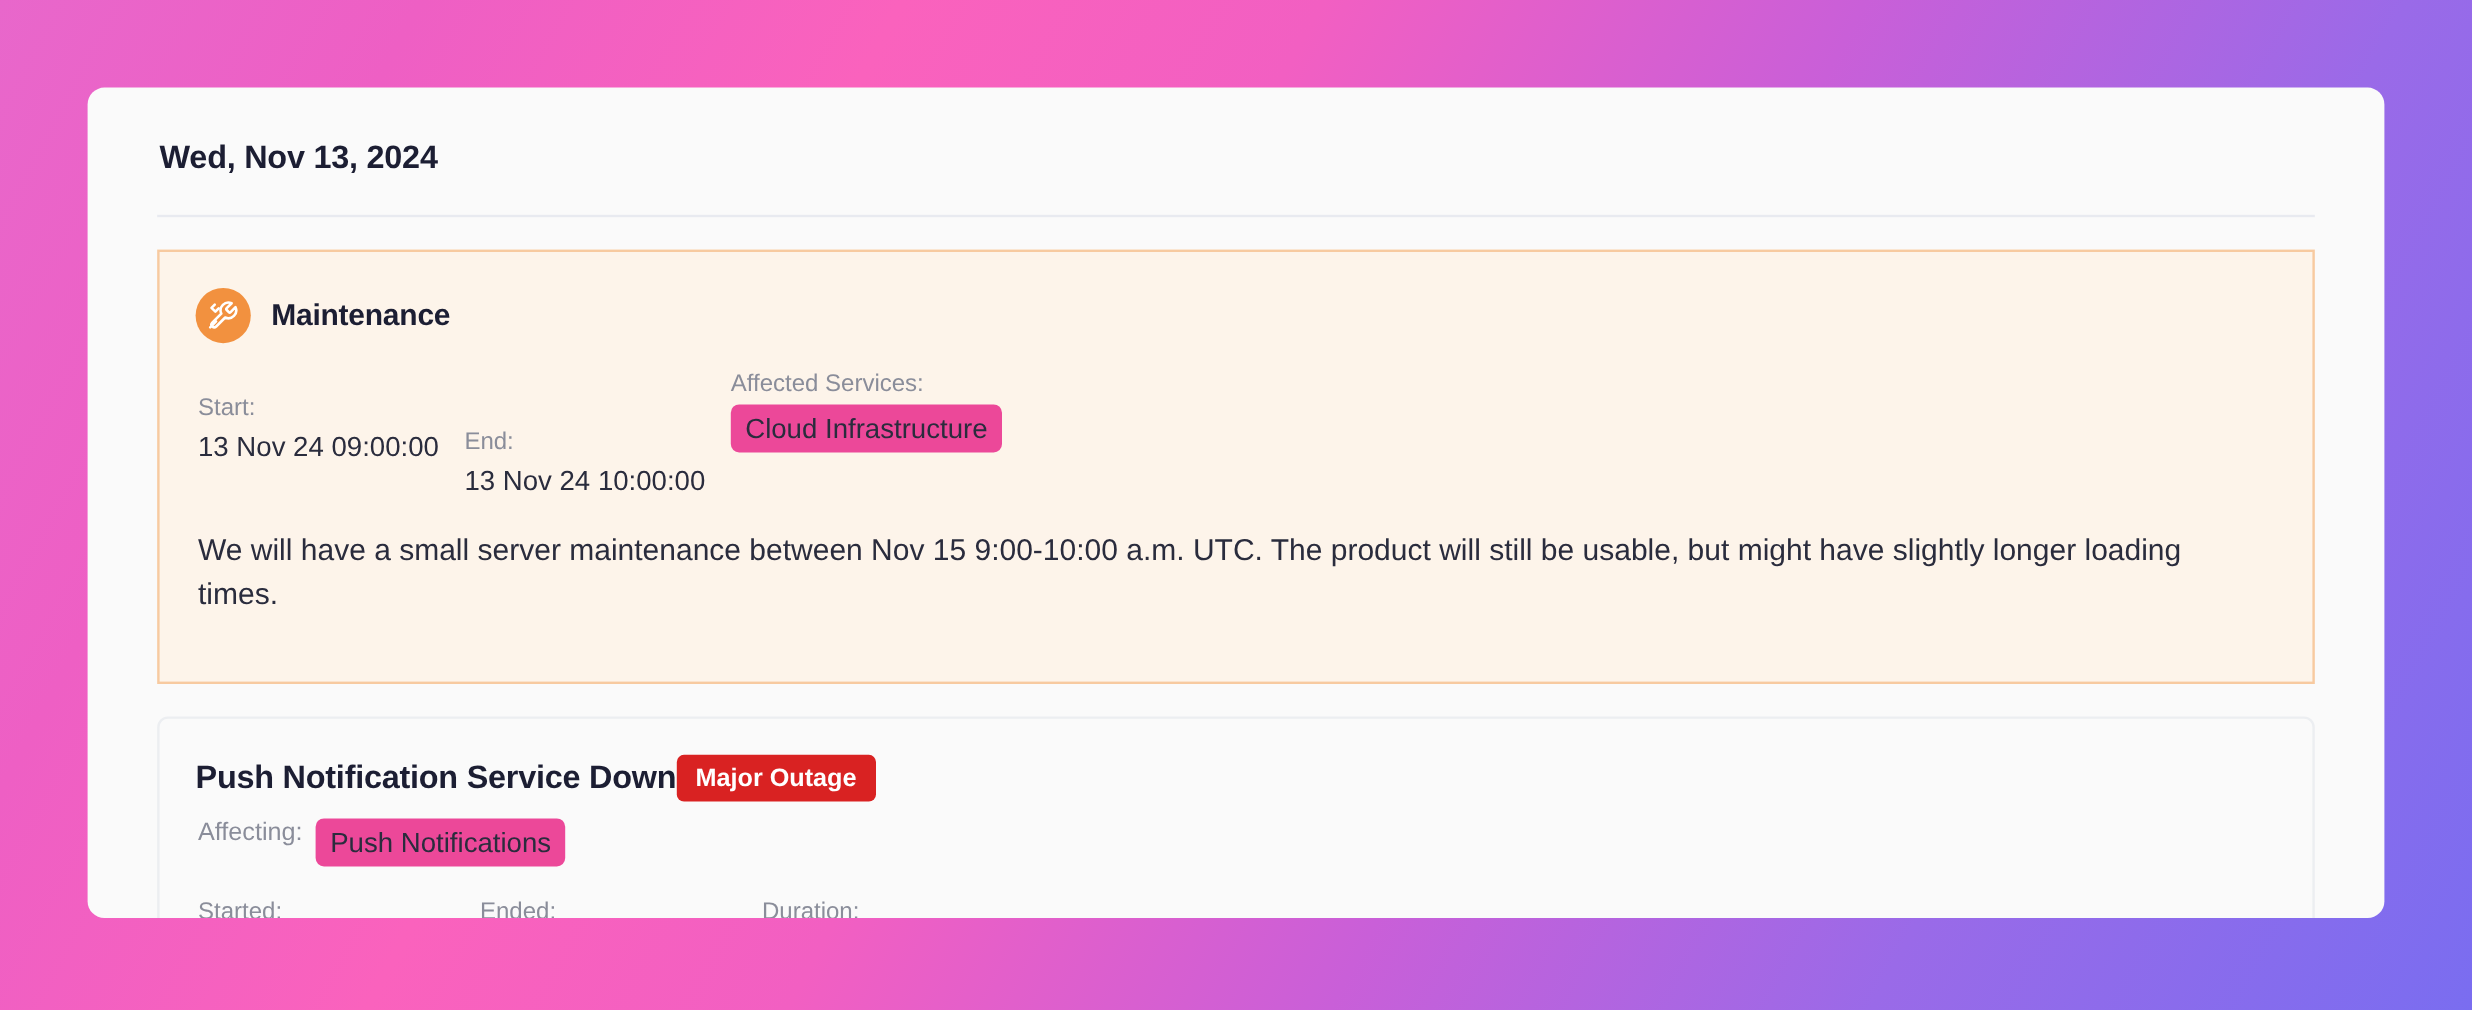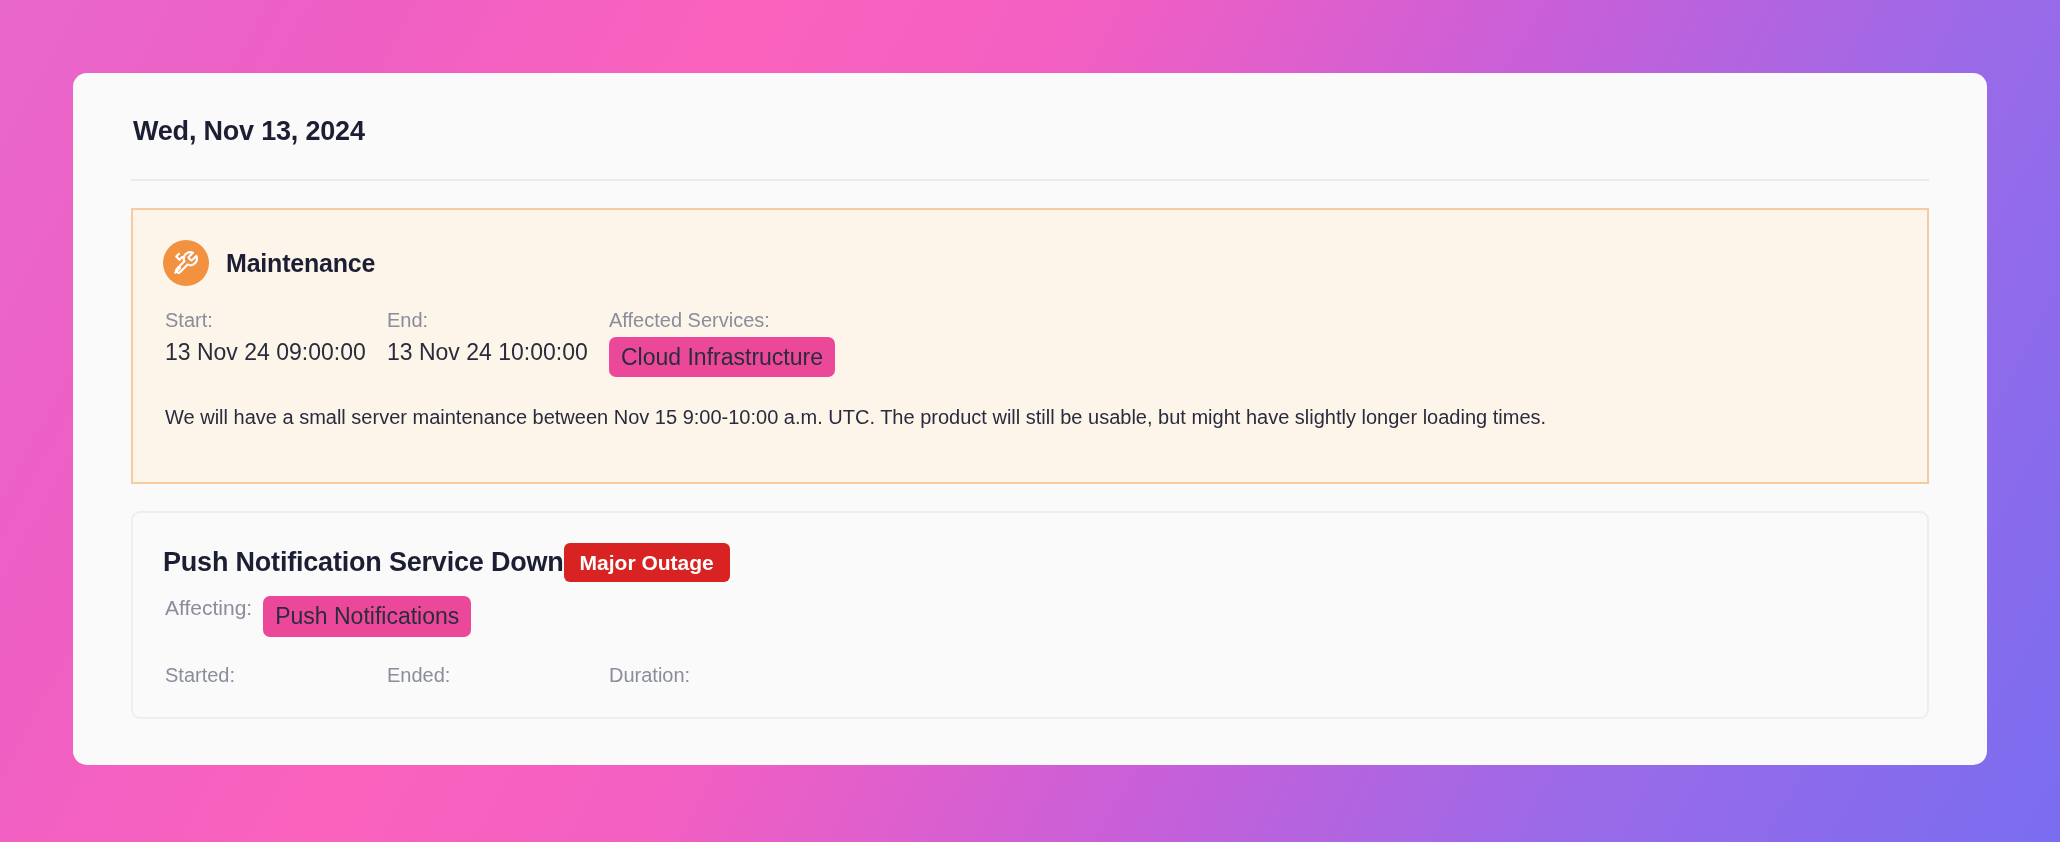--- a/index.html
+++ b/index.html
@@ -96,22 +96,22 @@
     display: flex;
     align-items: flex-start;
     margin-top: 22px;
     padding-left: 2px;
   }
 
   .meta-col {
     display: flex;
     flex-direction: column;
   }
-  .meta-col.start { width: 222px; }
-  .meta-col.end   { width: 222px; }
+  .meta-col.start { width: 222px; margin-top: 20px; }
+  .meta-col.end   { width: 222px; margin-top: 48px; }
 
   .meta-label {
     font-size: 20px;
     color: #8a8d9a;
     line-height: 1.2;
   }
   .meta-value {
     font-size: 23px;
     color: #2a2c3d;
     margin-top: 7px;
@@ -125,21 +125,21 @@
     border-radius: 7px;
     font-size: 23px;
     color: #2a2c3d;
     padding: 7px 12px;
     line-height: 1.15;
     white-space: nowrap;
   }
   .meta-col.services .chip { margin-top: 5px; }
 
   .maint-body {
-    font-size: 20px;
+    font-size: 25px;
     color: #2a2c3d;
     line-height: 1.44;
     margin-top: 26px;
     padding-left: 2px;
     max-width: 1720px;
   }
 
   
   .incident-card {
     margin-top: 27px;
@@ -182,20 +182,21 @@
   }
   .affecting-label {
     font-size: 21px;
     color: #8a8d9a;
   }
 
   .incident-meta-row {
     display: flex;
     margin-top: 26px;
     padding-left: 2px;
+    gap: 13px;
   }
   .incident-meta-row .meta-col.started { width: 222px; }
   .incident-meta-row .meta-col.ended   { width: 222px; }
 </style>
 </head>
 <body>
 
 <div class="page-wrap">
 
   <div class="status-panel">

